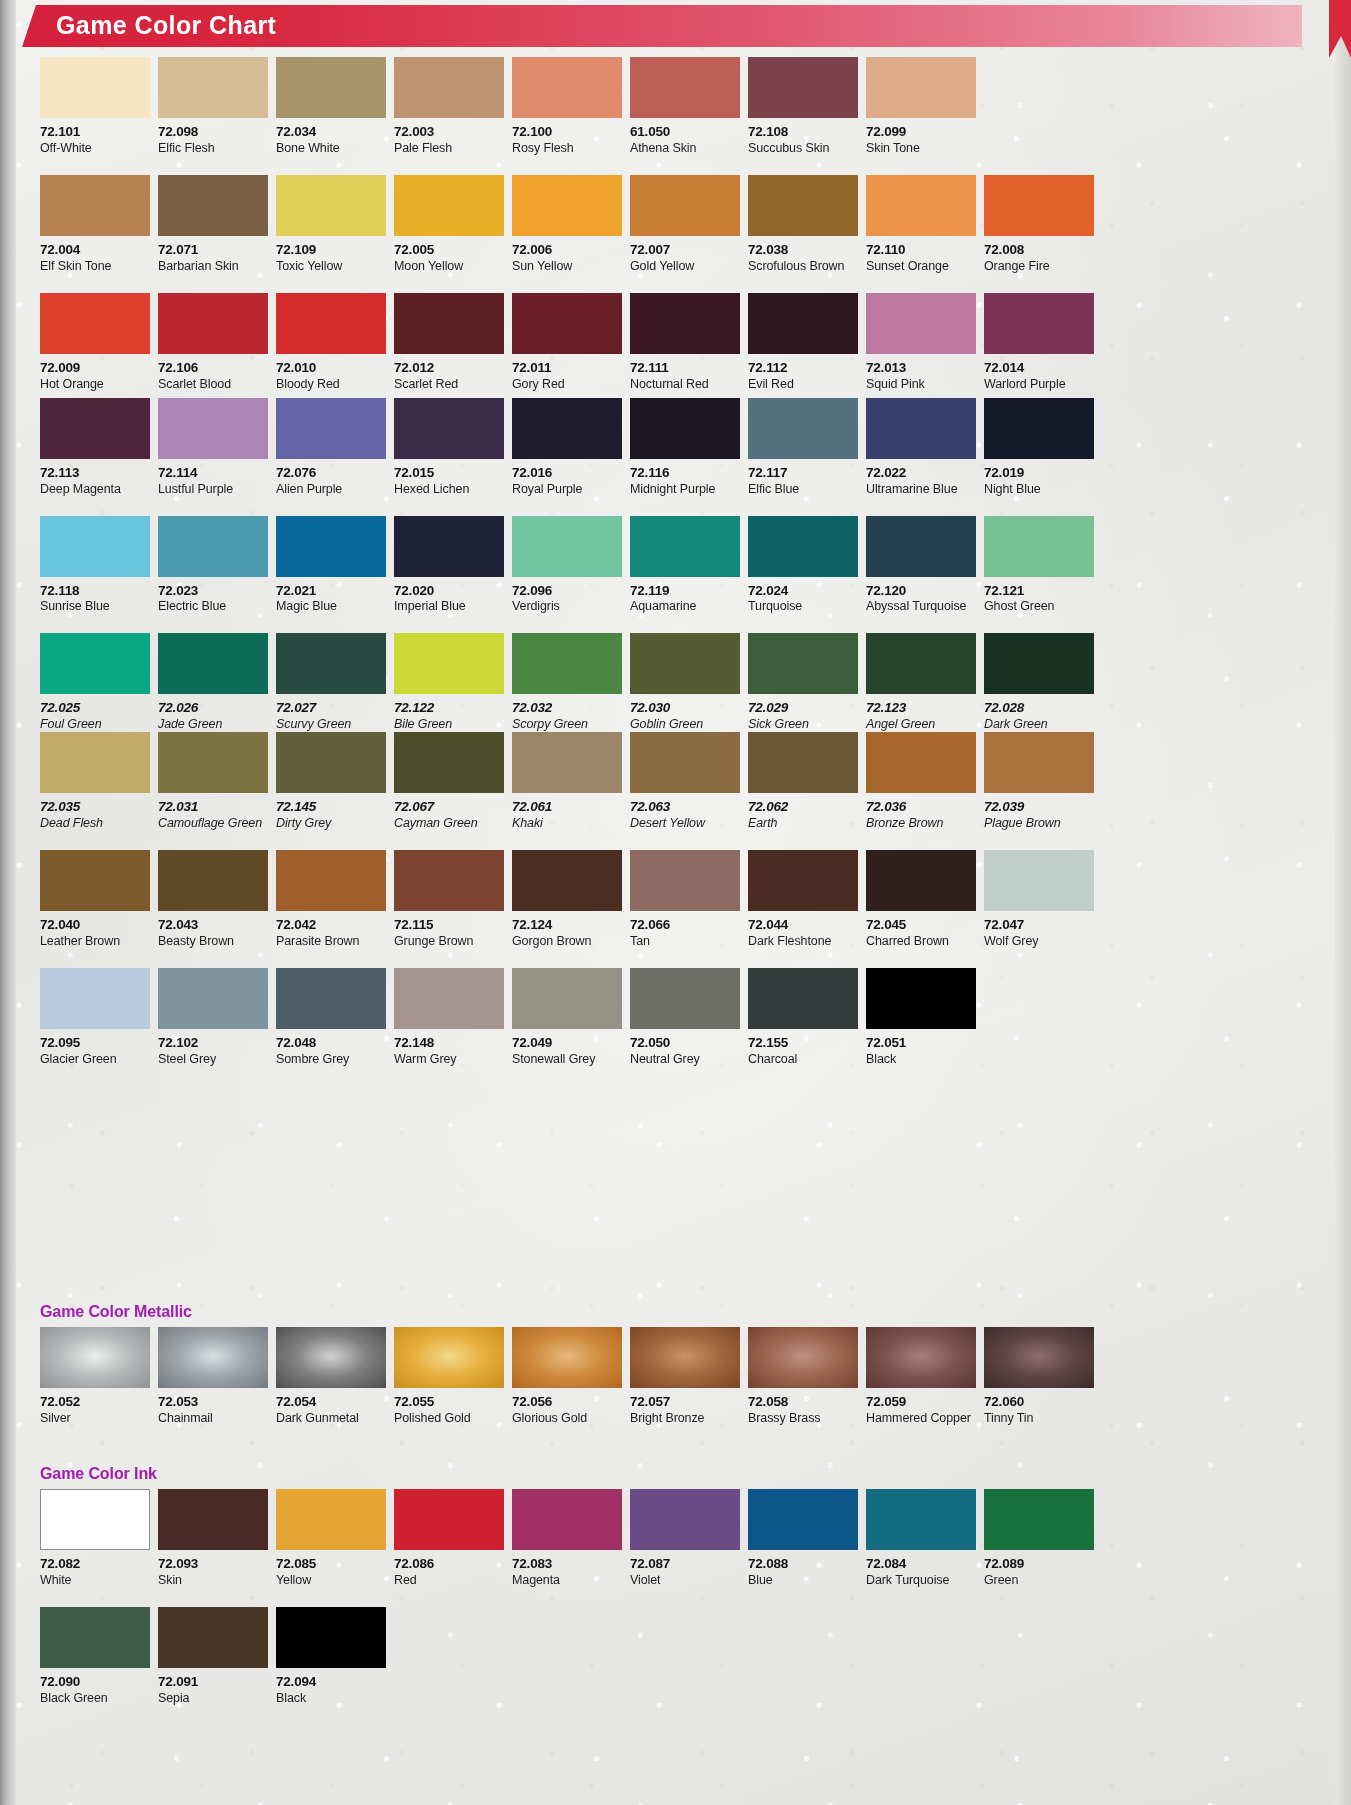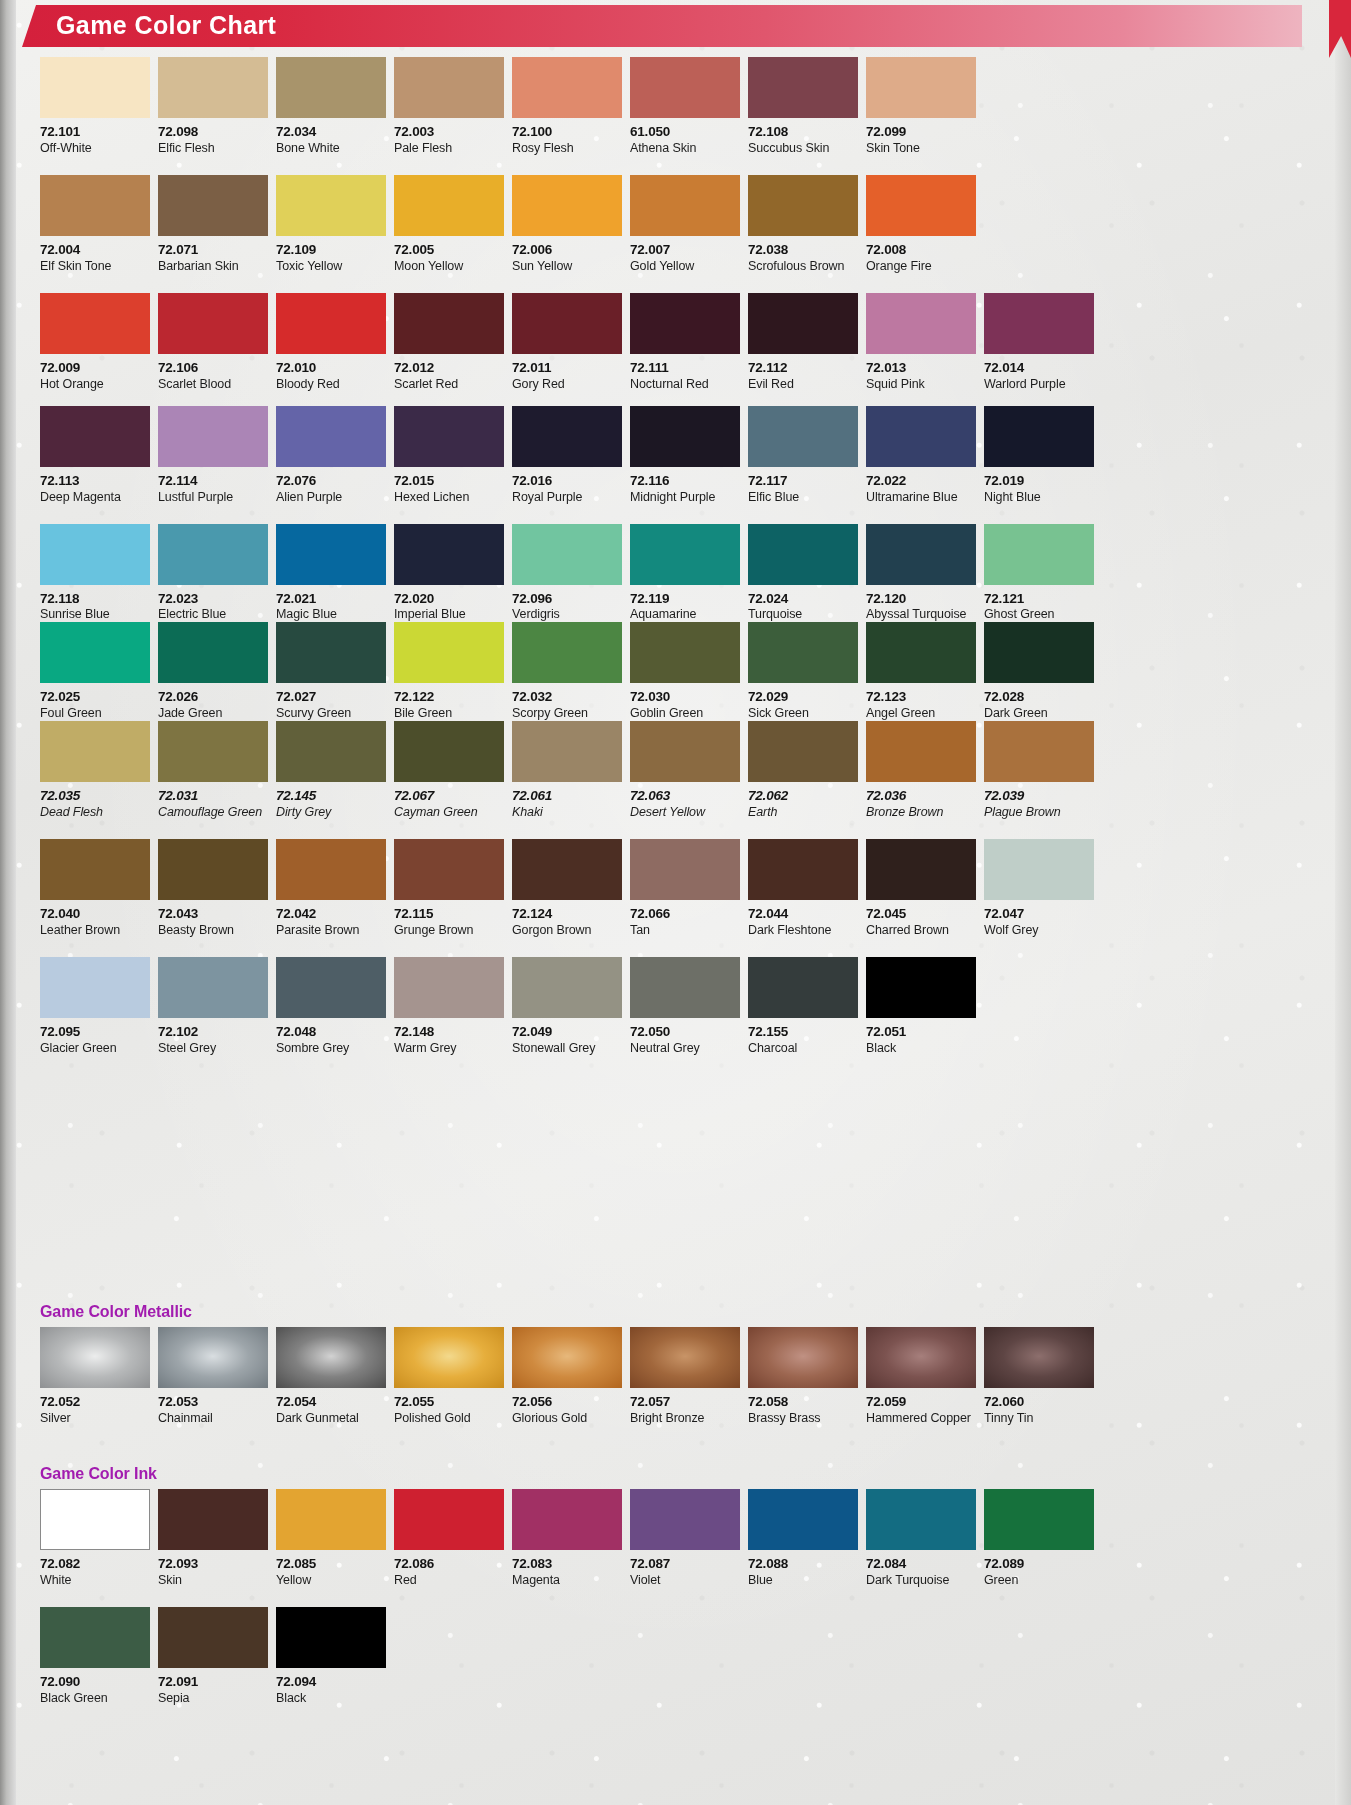--- a/index.html
+++ b/index.html
@@ -224,20 +224,25 @@
           <div class="sw" style="background: rgb(201, 124, 51);"></div>
           <div class="code">72.007</div>
           <div class="nm">Gold Yellow</div>
         </div>
         <div class="cell">
           <div class="sw" style="background: rgb(145, 103, 42);"></div>
           <div class="code">72.038</div>
           <div class="nm">Scrofulous Brown</div>
         </div>
         <div class="cell">
+          <div class="sw" style="background: rgb(236, 149, 74);"></div>
+          <div class="code">72.110</div>
+          <div class="nm">Sunset Orange</div>
+        </div>
+        <div class="cell">
           <div class="sw" style="background: rgb(228, 96, 42);"></div>
           <div class="code">72.008</div>
           <div class="nm">Orange Fire</div>
         </div>
       </div>
       <div class="row" style="margin-top: 19px;">
         <div class="cell">
           <div class="sw" style="background: rgb(220, 63, 45);"></div>
           <div class="code">72.009</div>
           <div class="nm">Hot Orange</div>
@@ -276,21 +281,21 @@
           <div class="sw" style="background: rgb(189, 120, 161);"></div>
           <div class="code">72.013</div>
           <div class="nm">Squid Pink</div>
         </div>
         <div class="cell">
           <div class="sw" style="background: rgb(125, 50, 87);"></div>
           <div class="code">72.014</div>
           <div class="nm">Warlord Purple</div>
         </div>
       </div>
-      <div class="row" style="margin-top: 14px;">
+      <div class="row" style="margin-top: 6px;">
         <div class="cell">
           <div class="sw" style="background: rgb(80, 38, 60);"></div>
           <div class="code">72.113</div>
           <div class="nm">Deep Magenta</div>
         </div>
         <div class="cell">
           <div class="sw" style="background: rgb(171, 133, 182);"></div>
           <div class="code">72.114</div>
           <div class="nm">Lustful Purple</div>
         </div>
@@ -370,21 +375,21 @@
           <div class="sw" style="background: rgb(34, 64, 79);"></div>
           <div class="code">72.120</div>
           <div class="nm">Abyssal Turquoise</div>
         </div>
         <div class="cell">
           <div class="sw" style="background: rgb(120, 194, 145);"></div>
           <div class="code">72.121</div>
           <div class="nm">Ghost Green</div>
         </div>
       </div>
-      <div class="row" style="">
+      <div class="row" style="margin-top: 19px; font-style: italic;">
         <div class="cell">
           <div class="sw" style="background: rgb(9, 168, 130);"></div>
           <div class="code">72.025</div>
           <div class="nm">Foul Green</div>
         </div>
         <div class="cell">
           <div class="sw" style="background: rgb(12, 108, 85);"></div>
           <div class="code">72.026</div>
           <div class="nm">Jade Green</div>
         </div>

